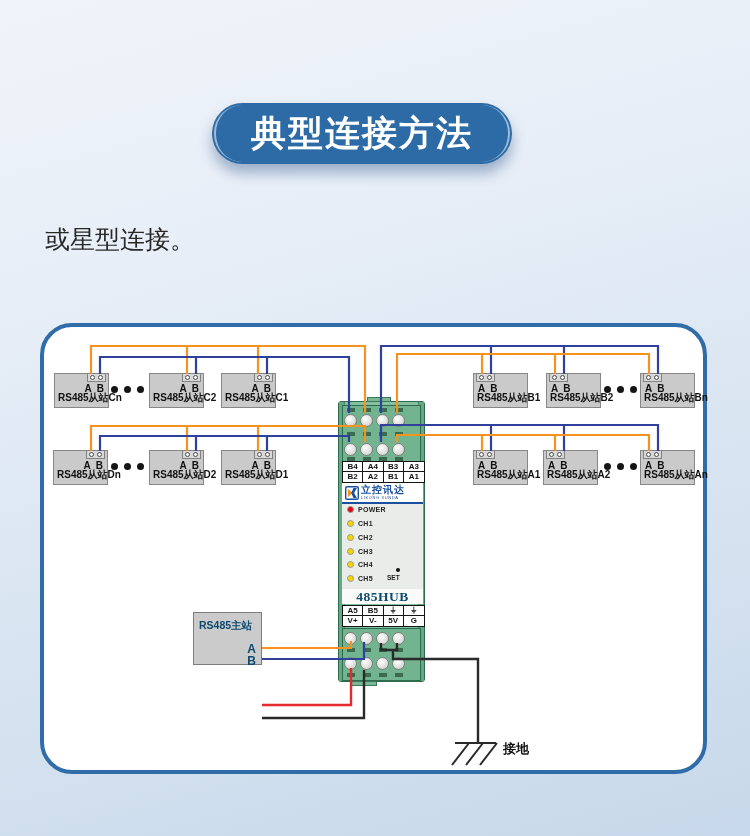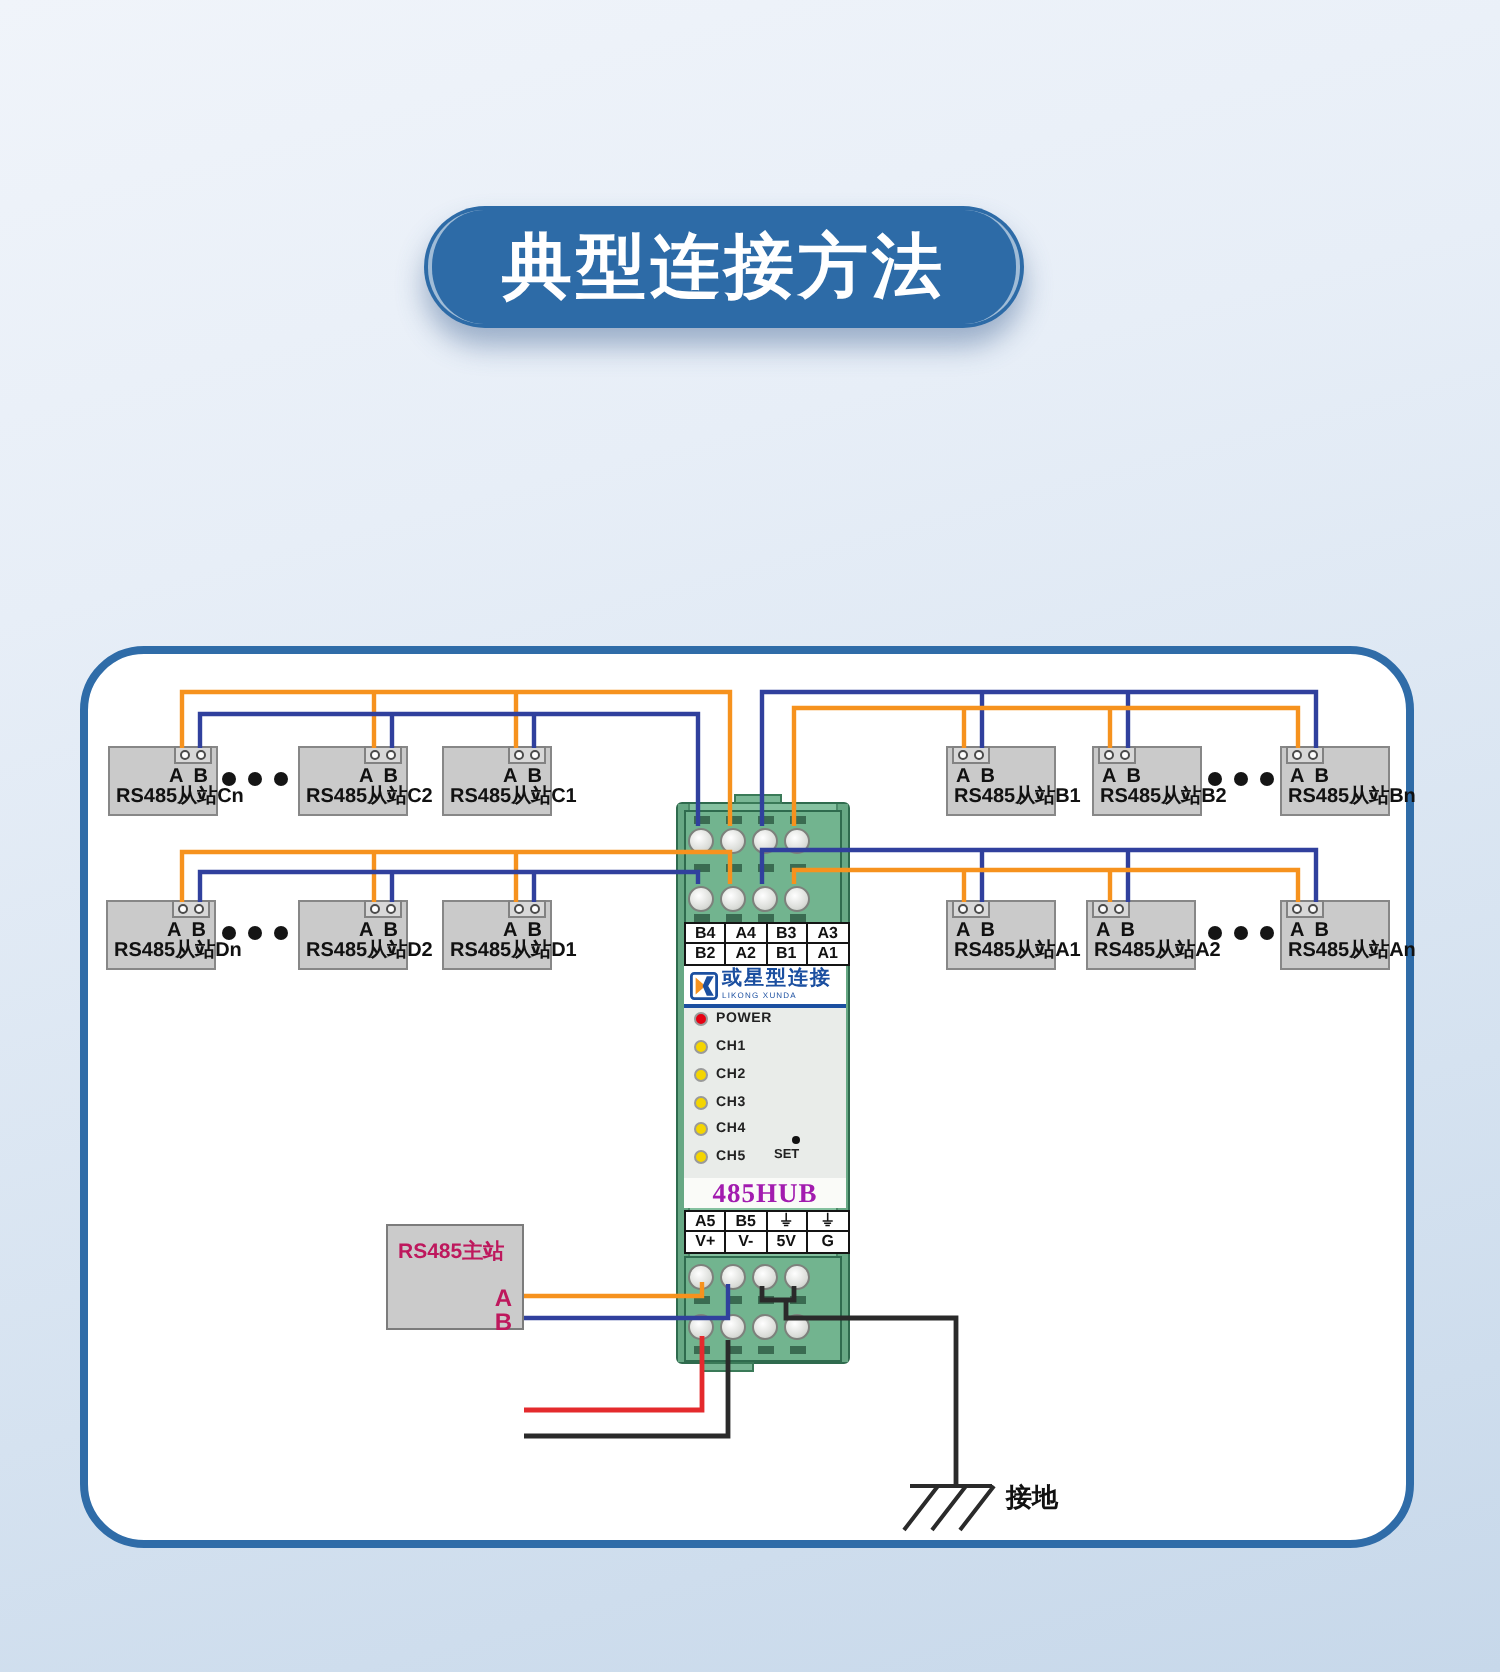--- a/index.html
+++ b/index.html
@@ -70,24 +70,24 @@
   .ledp{position:absolute;left:3px;top:102px;width:81px;height:85px;background:#e9ece9;}
   .ledrow{position:absolute;left:8px;display:flex;align-items:center;gap:4px;height:8px;}
   .led{width:5px;height:5px;border-radius:50%;border:.5px solid #9a9a9a;box-sizing:content-box;display:block;}
   .led.red{background:#e60012;}
   .led.yel{background:#f4d500;}
   .ledrow .lbl{font-size:7px;font-weight:bold;color:#222;letter-spacing:.3px;}
   .setdot{position:absolute;width:4px;height:4px;border-radius:50%;background:#111;left:57px;top:166px;}
   .setlbl{position:absolute;left:48px;top:172px;font-size:6.5px;font-weight:bold;color:#222;}
   .model{position:absolute;left:3px;top:187px;width:81px;height:15px;background:#fafbf8;
          font-family:"Liberation Serif","DejaVu Serif",serif;font-weight:bold;font-size:13.5px;
-         text-align:center;line-height:15px;color:#a21caf;letter-spacing:.5px;}
-
-  
-  .gbox{position:absolute;background:#cbcbcb;border:1.5px solid #7c7c7c;box-sizing:border-box;color:#be185d;}
+         text-align:center;line-height:15px;color:#0c4a6e;letter-spacing:.5px;}
+
+  
+  .gbox{position:absolute;background:#cbcbcb;border:1.5px solid #7c7c7c;box-sizing:border-box;color:#0c4a6e;}
   .gbox .title{position:absolute;top:6px;left:5px;font-size:10.5px;font-weight:bold;white-space:nowrap;}
   .gbox .p{position:absolute;right:5px;font-weight:bold;}
 
   
   .wires{position:absolute;left:0;top:0;pointer-events:none;}
   .wires path{fill:none;}
   .w-o{stroke:#f6921e;stroke-width:2.2;}
   .w-b{stroke:#30409d;stroke-width:2.2;}
   .w-r{stroke:#e42a2d;stroke-width:2.4;}
   .w-k{stroke:#2a2a2a;stroke-width:2.4;}
@@ -98,20 +98,21 @@
 </head>
 <body>
 
 <div class="page">
 
   <div class="banner">
     <span class="t">典型连接方法</span>
   </div>
 
   <div class="desc">
+    <div>或星型连接。</div>
   </div>
 
   <div class="frame"></div>
 
   <div class="slave tr" style="left:54px;top:373px">
     <div class="term">
         <i class="screw"></i>
         <i class="screw"></i>
       </div>
     <div class="ab">
@@ -306,21 +307,21 @@
       <span>A1</span>
     </div>
 
     <div class="brand">
       <svg width="14" height="14" viewBox="0 0 20 20">
         <rect x="1" y="1" width="18" height="18" rx="2" fill="none" stroke="#1b4fa0" stroke-width="2"></rect>
         <polygon points="4,4 11,10 4,16" fill="#f6921e"></polygon>
         <polygon points="12,3 17,3 13,10 17,17 12,17 9,10" fill="#1b4fa0"></polygon>
       </svg>
       <div class="brandtxt">
-        <span class="brandname">或星型连接</span>
+        <span class="brandname">立控讯达</span>
         <span class="brandsub">LIKONG XUNDA</span>
       </div>
     </div>
 
     <div class="ledp"></div>
     <div class="ledrow" style="top:103px">
         <i class="led red"></i>
         <span class="lbl">POWER</span>
       </div>
     <div class="ledrow" style="top:117px">

